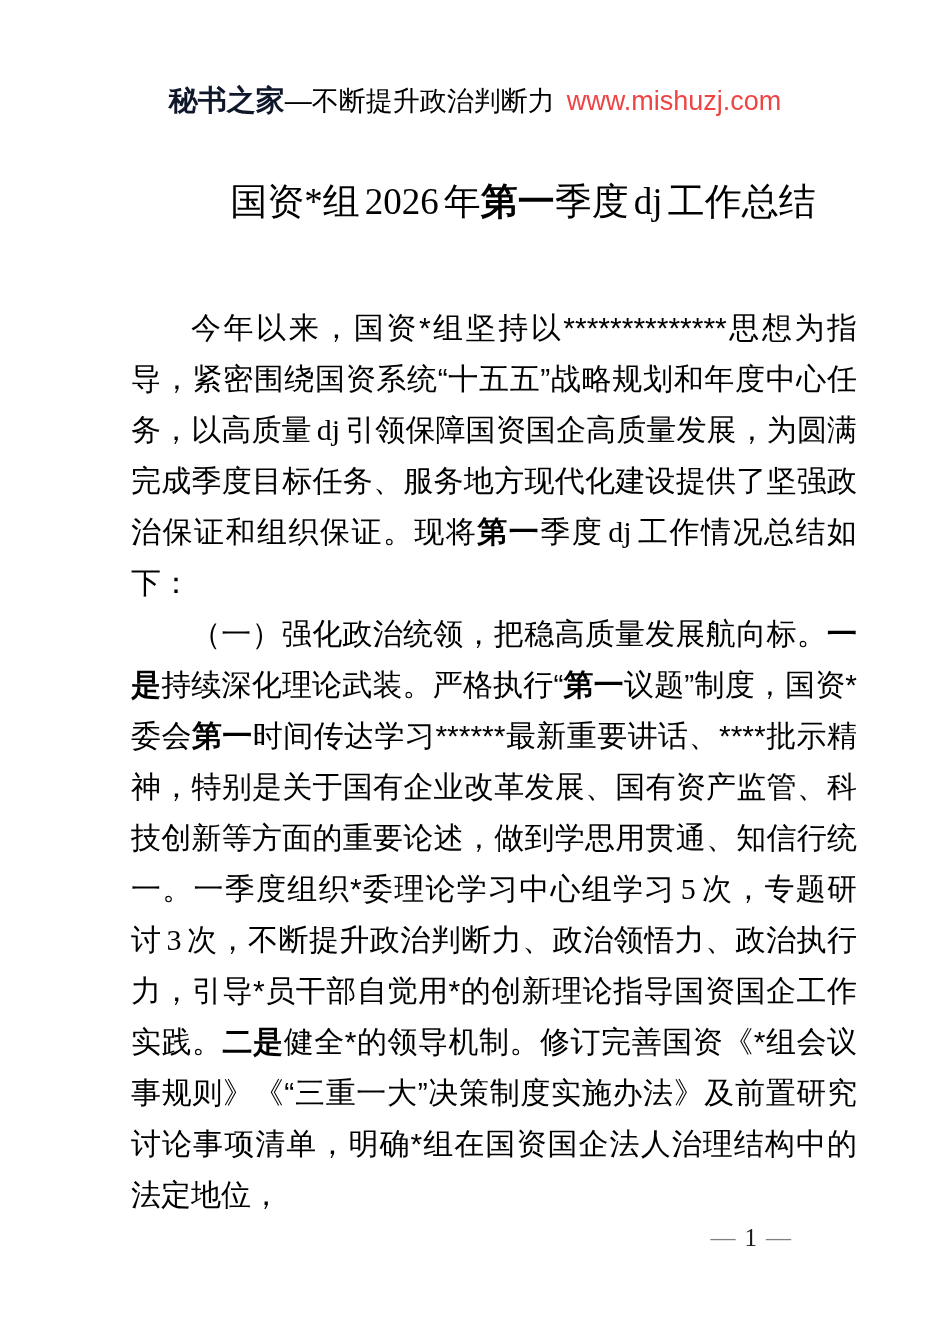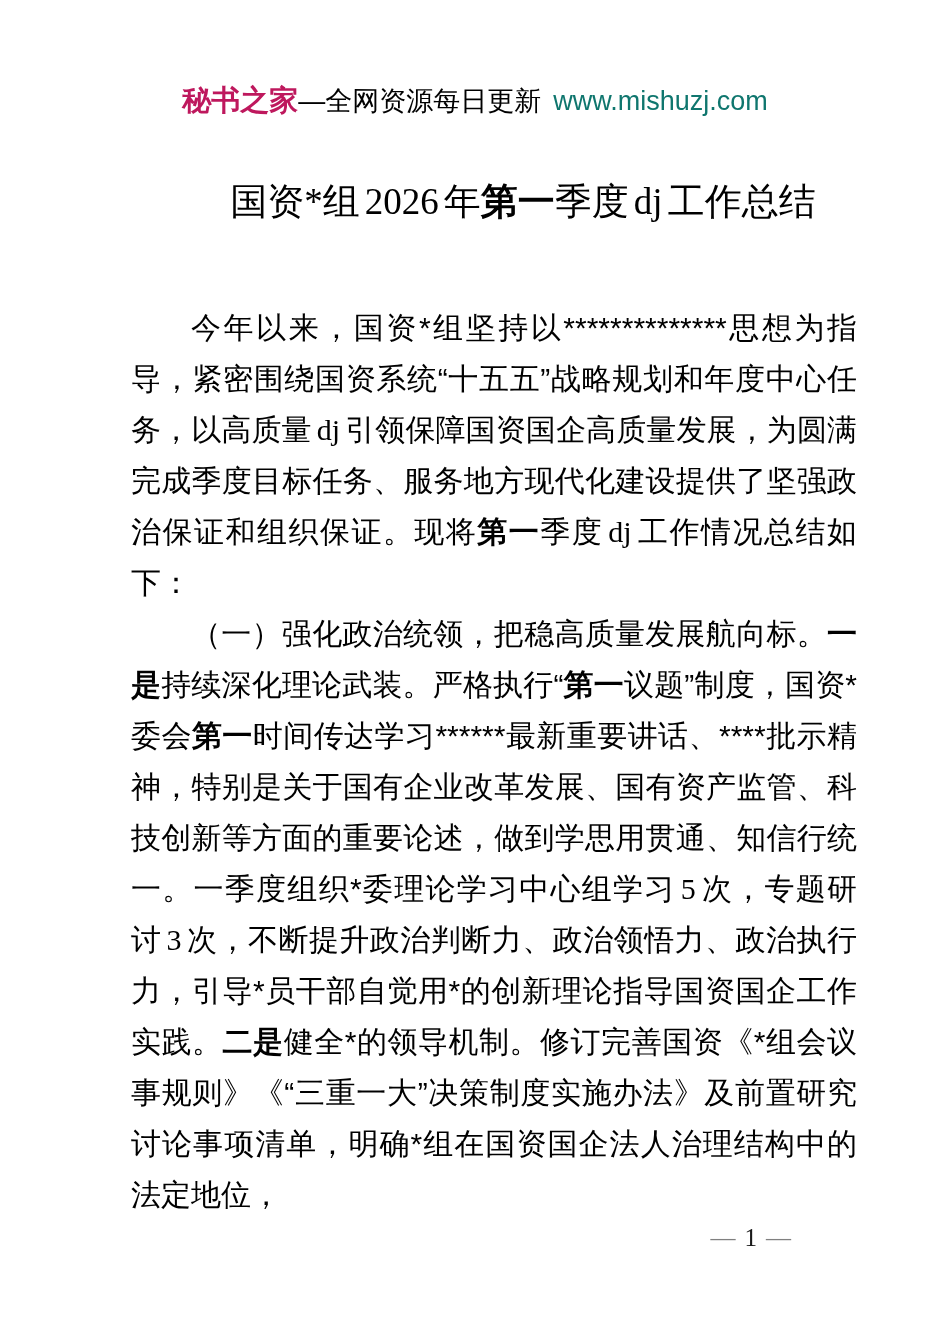--- a/index.html
+++ b/index.html
@@ -11,24 +11,24 @@
     font-family:"Liberation Sans", sans-serif;
     overflow:hidden;
   }
   
   .site-header{
     position:absolute;top:82px;left:0;width:100%;
     text-align:center;
     font-size:27px;line-height:36px;
     white-space:nowrap;
   }
-  .brand{color:#be185d;font-weight:bold;font-size:29px;}
+  .brand{color:#0f172a;font-weight:bold;font-size:29px;}
   .sep{color:#000;}
   .tagline{color:#000;}
-  .url{color:#0f766e;margin-left:12px;text-align:center;}
+  .url{color:#ef4444;margin-left:12px;text-align:center;}
   
   .doc-title{
     position:absolute;top:176px;left:0;width:100%;
     text-align:center;
     font-size:37px;line-height:52px;
     font-family:"Liberation Serif", serif;
     font-weight:normal;
     margin:0;
     padding-left:48px;
   }
@@ -53,21 +53,21 @@
   }
   .pagenum .dash{color:#808080;margin:0 9px;}
   .pagenum .num{color:#1a1a1a;}
 </style>
 </head>
 <body>
 
 <div class="page">
 
   <div class="site-header">
-    <span class="brand">秘书之家</span><span class="sep">—</span><span class="tagline">全网资源每日更新</span><span class="url">www.mishuzj.com</span>
+    <span class="brand">秘书之家</span><span class="sep">—</span><span class="tagline">不断提升政治判断力</span><span class="url">www.mishuzj.com</span>
   </div>
 
   <h1 class="doc-title"><span>国资*组<span class="lat">2026</span>年</span><span class="b">第一</span><span>季度<span class="lat">dj</span>工作总结</span></h1>
 
   <div class="content">
       <p class="para"><span>今年以来，国资*组坚持以**************思想为指导，紧密围绕国资系统“十五五”战略规划和年度中心任务，以高质量<span class="lat">dj</span>引领保障国资国企高质量发展，为圆满完成季度目标任务、服务地方现代化建设提供了坚强政治保证和组织保证。现将</span><span class="b">第一</span><span>季度<span class="lat">dj</span>工作情况总结如下：</span></p>
       <p class="para"><span>（一）强化政治统领，把稳高质量发展航向标。</span><span class="b">一是</span><span>持续深化理论武装。严格执行“</span><span class="b">第一</span><span>议题”制度，国资*委会</span><span class="b">第一</span><span>时间传达学习******最新重要讲话、****批示精神，特别是关于国有企业改革发展、国有资产监管、科技创新等方面的重要论述，做到学思用贯通、知信行统一。一季度组织*委理论学习中心组学习<span class="lat">5</span>次，专题研讨<span class="lat">3</span>次，不断提升政治判断力、政治领悟力、政治执行力，引导*员干部自觉用*的创新理论指导国资国企工作实践。</span><span class="b">二是</span><span>健全*的领导机制。修订完善国资《*组会议事规则》《“三重一大”决策制度实施办法》及前置研究讨论事项清单，明确*组在国资国企法人治理结构中的法定地位，</span></p>
     </div>
 
   <div class="pagenum">

